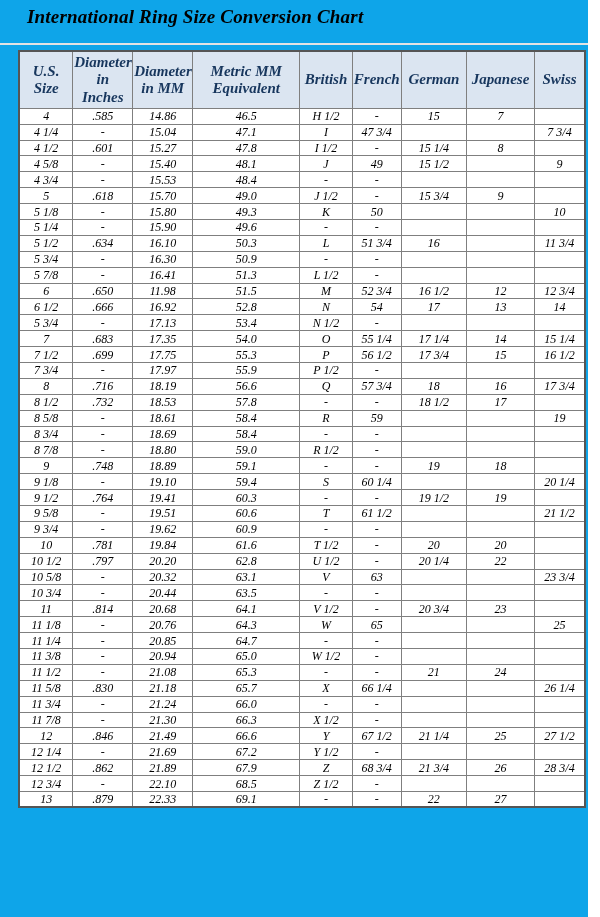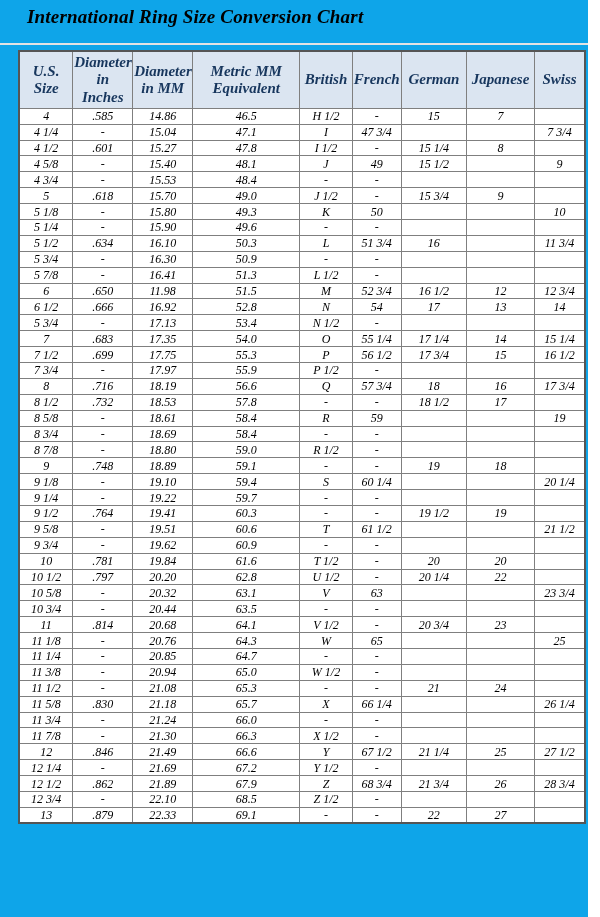--- a/index.html
+++ b/index.html
@@ -368,31 +368,20 @@
           <td>-</td>
           <td>19.10</td>
           <td>59.4</td>
           <td>S</td>
           <td>60 1/4</td>
           <td></td>
           <td></td>
           <td>20 1/4</td>
         </tr>
         <tr>
-          <td>9 1/4</td>
-          <td>-</td>
-          <td>19.22</td>
-          <td>59.7</td>
-          <td>-</td>
-          <td>-</td>
-          <td></td>
-          <td></td>
-          <td></td>
-        </tr>
-        <tr>
           <td>9 1/2</td>
           <td>.764</td>
           <td>19.41</td>
           <td>60.3</td>
           <td>-</td>
           <td>-</td>
           <td>19 1/2</td>
           <td>19</td>
           <td></td>
         </tr>

